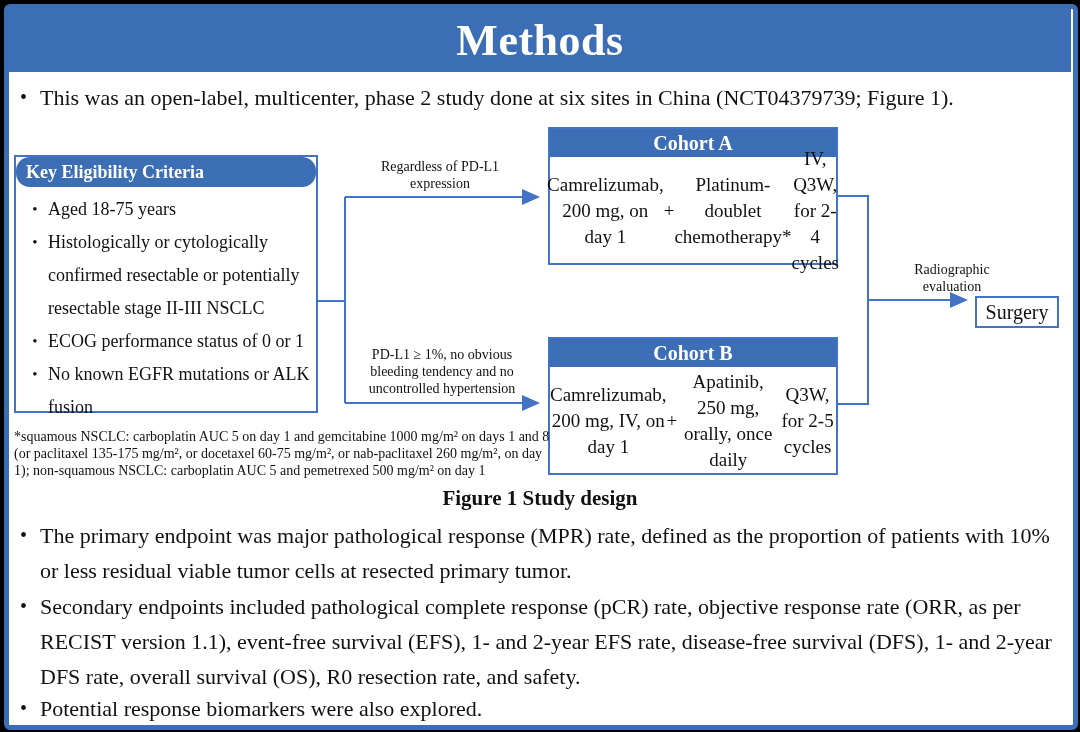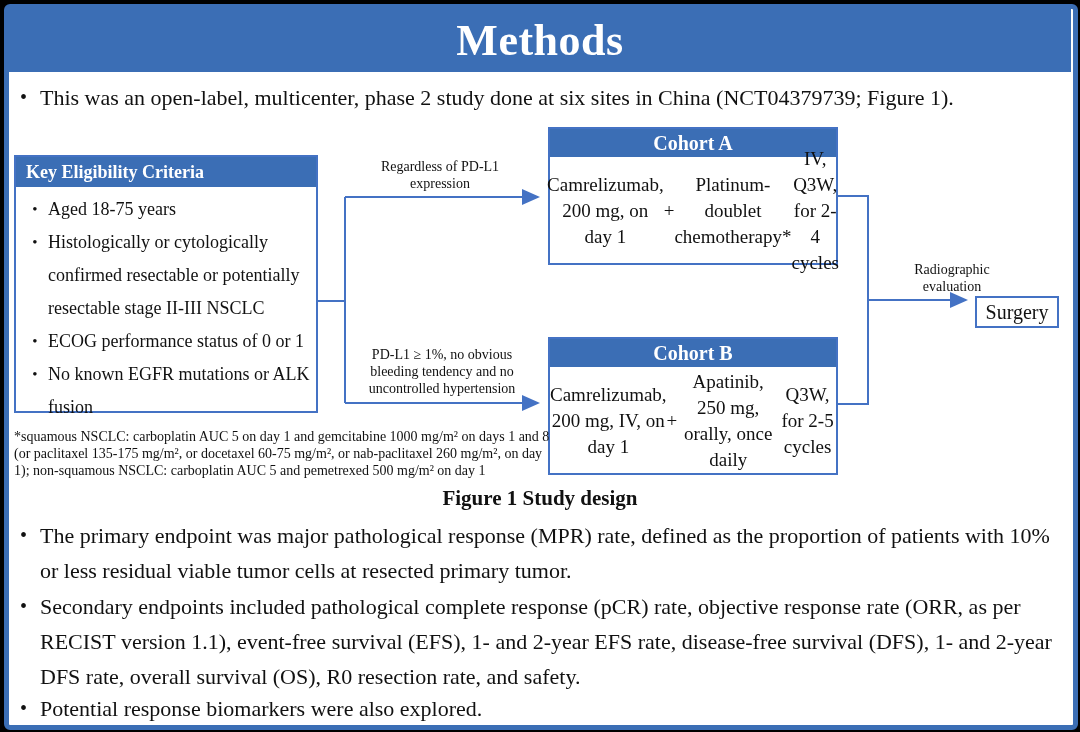--- a/index.html
+++ b/index.html
@@ -11,21 +11,21 @@
          background:#3b6eb5;display:flex;align-items:center;justify-content:center;}
   .header-band h1{margin:0;color:#fff;font-size:44px;font-weight:bold;letter-spacing:.5px;}
   .bullet-row{position:absolute;display:grid;grid-template-columns:24px 1fr;align-items:start;}
   .bullet-row .marker{font-size:20px;line-height:35px;text-align:left;padding-left:4px;}
   .bullet-row .btext{font-size:22px;line-height:35px;}
   .intro-row{left:16px;top:80px;width:1044px;}
   
   .dbox{position:absolute;background:#fff;border:2px solid #4472c4;box-sizing:border-box;}
   .dbox .dhead{background:#3b6eb5;color:#fff;font-weight:bold;display:flex;align-items:center;}
   .elig{left:14px;top:155px;width:304px;height:258px;}
-  .elig .dhead{height:30px;font-size:18px;padding-left:10px;}
+  .elig .dhead{height:30px;font-size:18px;padding-left:10px;border-radius:14px;}
   .elig ul{list-style:none;margin:0;padding:6px 4px 0 6px;}
   .elig li{display:grid;grid-template-columns:26px 1fr;font-size:18px;line-height:33px;}
   .elig li .marker{font-size:15px;line-height:33px;text-align:center;}
   .cohort{left:548px;width:290px;height:138px;}
   .cohort-a{top:127px;}
   .cohort-b{top:337px;}
   .cohort .dhead{height:28px;font-size:20px;justify-content:center;}
   .cohort .cbody{display:flex;justify-content:center;align-items:center;
                  height:104px;font-size:19px;line-height:26px;text-align:center;padding-top:2px;}
   .surgery{left:975px;top:288px;width:84px;height:32px;border-width:2px;

